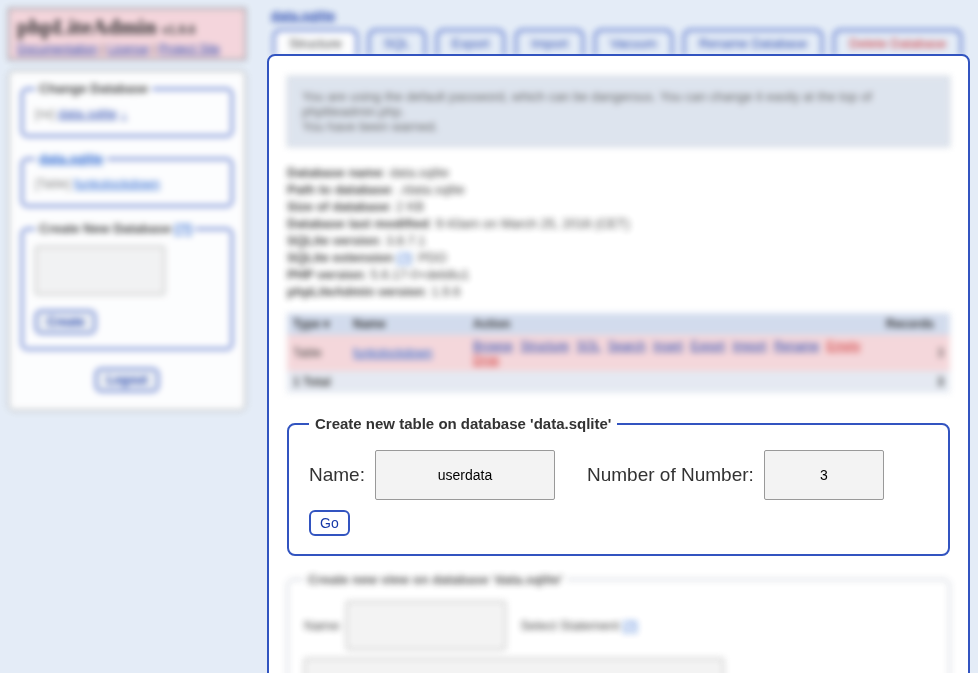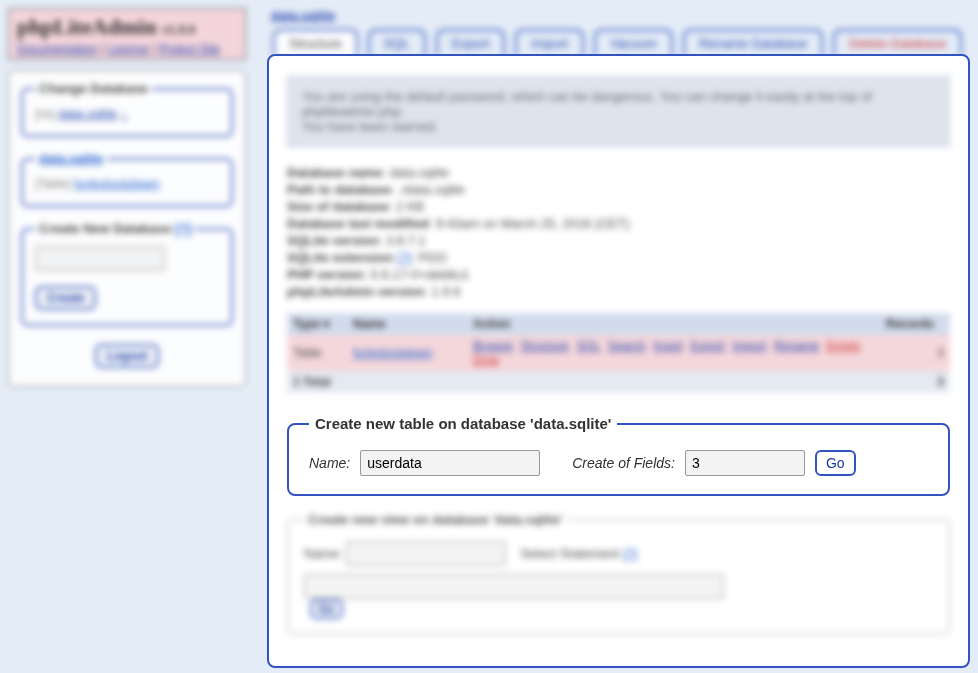--- a/index.html
+++ b/index.html
@@ -58,23 +58,24 @@
     padding: 3px 10px;
     font-size: 12px;
     color: #1538a8;
     cursor: pointer;
     font-weight: bold;
   }
   .btn.small { padding: 1px 6px; font-size: 12px; }
   .txtin {
     border: 1px solid #999;
     background: #f3f3f3;
-    padding: 4px 6px;
+    padding: 16px 6px;
     border-radius: 2px;
     font-size: 13px;
+    text-align: center;
   }
   .side-card .txtin { width: 130px; }
   .center { text-align: center; }
 
   .breadcrumb { font-size: 13px; margin: 0 0 6px 4px; }
   .breadcrumb a { color: #1538a8; font-weight: bold; }
 
   .tabs { display: flex; gap: 10px; margin-left: 6px; }
   .tab {
     background: #e4ecf7;
@@ -143,21 +144,21 @@
     border-radius: 8px;
     padding: 18px 20px;
     margin: 22px 0 16px 0;
   }
   fieldset.focus legend {
     font-weight: bold;
     font-size: 15px;
     padding: 0 6px;
   }
   fieldset.focus .row { display: flex; align-items: center; gap: 10px; flex-wrap: wrap; }
-  fieldset.focus label { font-size: 14px; font-style: italic; }
+  fieldset.focus label { font-size: 19px; }
   fieldset.focus .txtin { width: 180px; font-size: 14px; }
   fieldset.focus .numin { width: 120px; }
   fieldset.focus .go {
     border: 2px solid #3254c0; border-radius: 6px;
     background: #fff; color: #1538a8;
     padding: 3px 9px; font-size: 14px; cursor: pointer;
   }
 
   fieldset.secondary {
     border: 1px solid #9aa3b5;
@@ -284,21 +285,21 @@
         </tbody>
           </table>
       </div>
 
       <fieldset class="focus">
         <legend>Create new table on database 'data.sqlite'</legend>
         <div class="row">
           <label>Name:</label>
           <input class="txtin" type="text" value="userdata" style="">
           <span style="width:12px"></span>
-          <label>Create of Fields:</label>
+          <label>Number of Number:</label>
           <input class="txtin numin" type="text" value="3" style="">
           <button class="go">Go</button>
         </div>
       </fieldset>
 
       <div class="blur">
         <fieldset class="secondary">
           <legend>Create new view on database 'data.sqlite'</legend>
           <span>Name:</span>
           <input class="txtin" type="text" style="">

